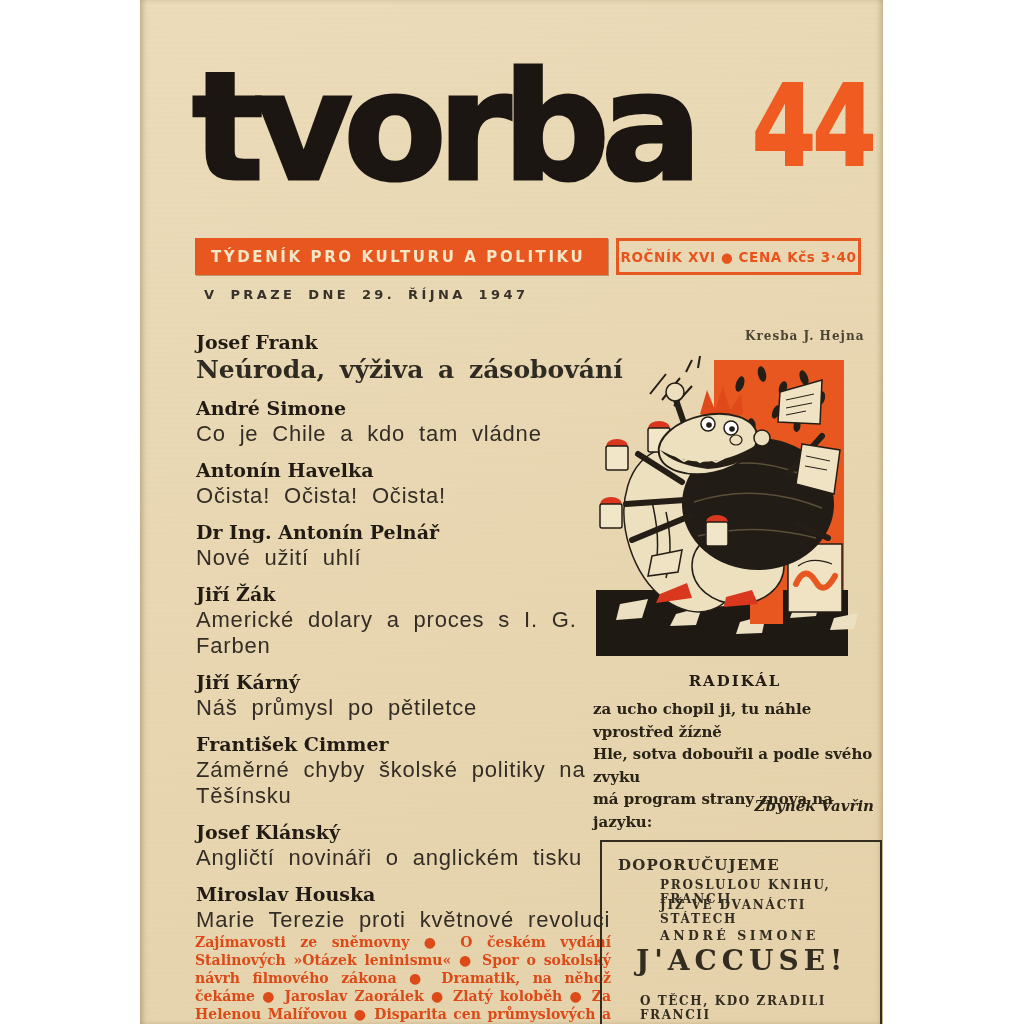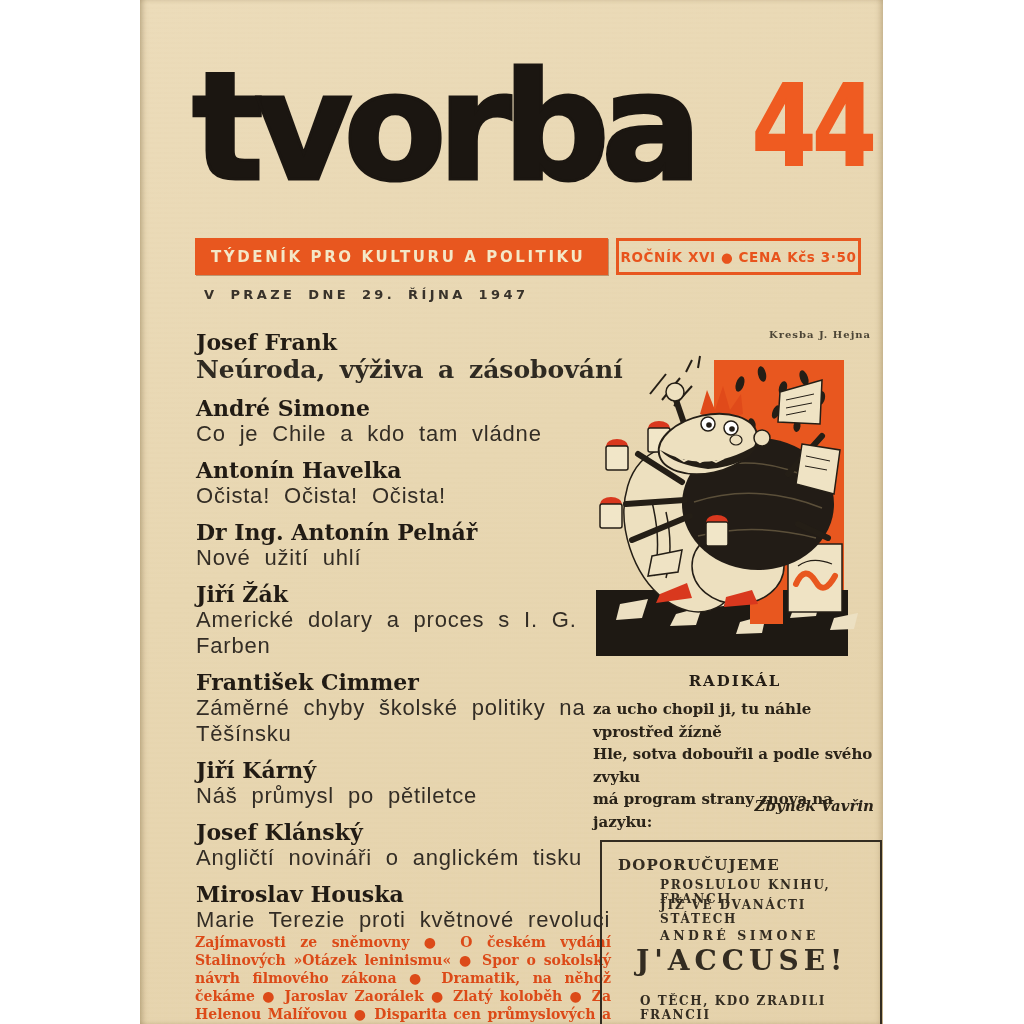--- a/index.html
+++ b/index.html
@@ -21,33 +21,33 @@
   .tagline{width:397px;height:37px;background:#e8571f;color:#f4e8c7;display:flex;align-items:center;
         padding:0 0 0 16px;font-size:15px;font-weight:bold;letter-spacing:2.6px;box-shadow:1px 1px 0 rgba(120,50,10,.4);}
   .editionbox{margin-left:8px;width:239px;height:31px;border:3px solid #e8571f;display:flex;align-items:center;
         justify-content:center;color:#e8531c;font-size:13.5px;font-weight:bold;letter-spacing:.6px;}
   .dateline{position:absolute;left:64px;top:287px;font-size:13px;font-weight:bold;letter-spacing:3.4px;
         word-spacing:5px;color:#38322a;}
 
   
   .toc{position:absolute;left:56px;top:332px;width:428px;}
   .toc-entry{margin-bottom:13px;}
-  .author{font-family:"DejaVu Serif",serif;font-weight:bold;font-size:22px;line-height:20px;color:#211b14;}
+  .author{font-family:"DejaVu Serif",serif;font-weight:bold;font-size:19px;line-height:20px;color:#211b14;}
   .title{color:#2f2a22;}
   .title.serif{font-family:"DejaVu Serif",serif;font-weight:bold;font-size:25px;line-height:31px;word-spacing:6px;margin-top:2px;}
   .title.sans{font-family:"Liberation Sans",sans-serif;font-weight:400;font-size:22px;line-height:26px;
         letter-spacing:.8px;word-spacing:7px;margin-top:3px;color:#332d25;}
 
   
   .topics{position:absolute;left:55px;top:933px;width:416px;font-family:"DejaVu Serif",serif;
         font-weight:bold;font-size:14px;line-height:18px;text-align:justify;color:#dc4a18;}
 
   
-  .credit{position:absolute;left:629px;top:329px;font-family:"DejaVu Serif",serif;font-weight:bold;
-        font-size:10px;letter-spacing:1px;color:#4c4536;}
+  .credit{position:absolute;left:605px;top:329px;font-family:"DejaVu Serif",serif;font-weight:bold;
+        font-size:12px;letter-spacing:1px;color:#4c4536;}
   .cartoon{position:absolute;left:450px;top:352px;width:292px;height:306px;}
   .poem-title{position:absolute;left:450px;top:672px;width:290px;text-align:center;
         font-family:"DejaVu Serif",serif;font-weight:bold;font-size:15px;letter-spacing:2px;color:#241d15;}
   .poem{position:absolute;left:453px;top:698px;width:292px;font-family:"DejaVu Serif",serif;
         font-weight:bold;font-size:15px;line-height:22.5px;color:#2a2318;}
   .poem-author{position:absolute;left:444px;top:797px;width:290px;text-align:right;padding-right:26px;
         font-family:"DejaVu Serif",serif;font-weight:bold;font-style:italic;font-size:15px;color:#2a2318;}
 
   
   .advert{position:absolute;left:460px;top:840px;width:278px;height:200px;border:2px solid #332c21;
@@ -63,21 +63,21 @@
 <body>
 
 <div class="scan">
   <div class="page">
     <div class="grain"></div>
 
     <div class="logo">tvorba</div>
     <div class="issue">44</div>
     <div class="bannerbar">
       <div class="tagline">TÝDENÍK PRO KULTURU A POLITIKU</div>
-      <div class="editionbox">ROČNÍK XVI ● CENA Kčs 3·50</div>
+      <div class="editionbox">ROČNÍK XVI ● CENA Kčs 3·40</div>
     </div>
     <div class="dateline">V PRAZE DNE 29. ŘÍJNA 1947</div>
 
     <div class="toc">
       <div class="toc-entry">
         <div class="author">Josef Frank</div>
         <div class="title serif">Neúroda, výživa a zásobování</div>
       </div>
       <div class="toc-entry">
         <div class="author">André Simone</div>
@@ -89,26 +89,26 @@
       </div>
       <div class="toc-entry">
         <div class="author">Dr Ing. Antonín Pelnář</div>
         <div class="title sans">Nové užití uhlí</div>
       </div>
       <div class="toc-entry">
         <div class="author">Jiří Žák</div>
         <div class="title sans">Americké dolary a proces s I. G. Farben</div>
       </div>
       <div class="toc-entry">
+        <div class="author">Jiří Kárný</div>
+        <div class="title sans">Náš průmysl po pětiletce</div>
+      </div>
+      <div class="toc-entry">
         <div class="author">František Cimmer</div>
         <div class="title sans">Záměrné chyby školské politiky na Těšínsku</div>
-      </div>
-      <div class="toc-entry">
-        <div class="author">Jiří Kárný</div>
-        <div class="title sans">Náš průmysl po pětiletce</div>
       </div>
       <div class="toc-entry">
         <div class="author">Josef Klánský</div>
         <div class="title sans">Angličtí novináři o anglickém tisku</div>
       </div>
       <div class="toc-entry">
         <div class="author">Miroslav Houska</div>
         <div class="title sans">Marie Terezie proti květnové revoluci</div>
       </div>
     </div>

